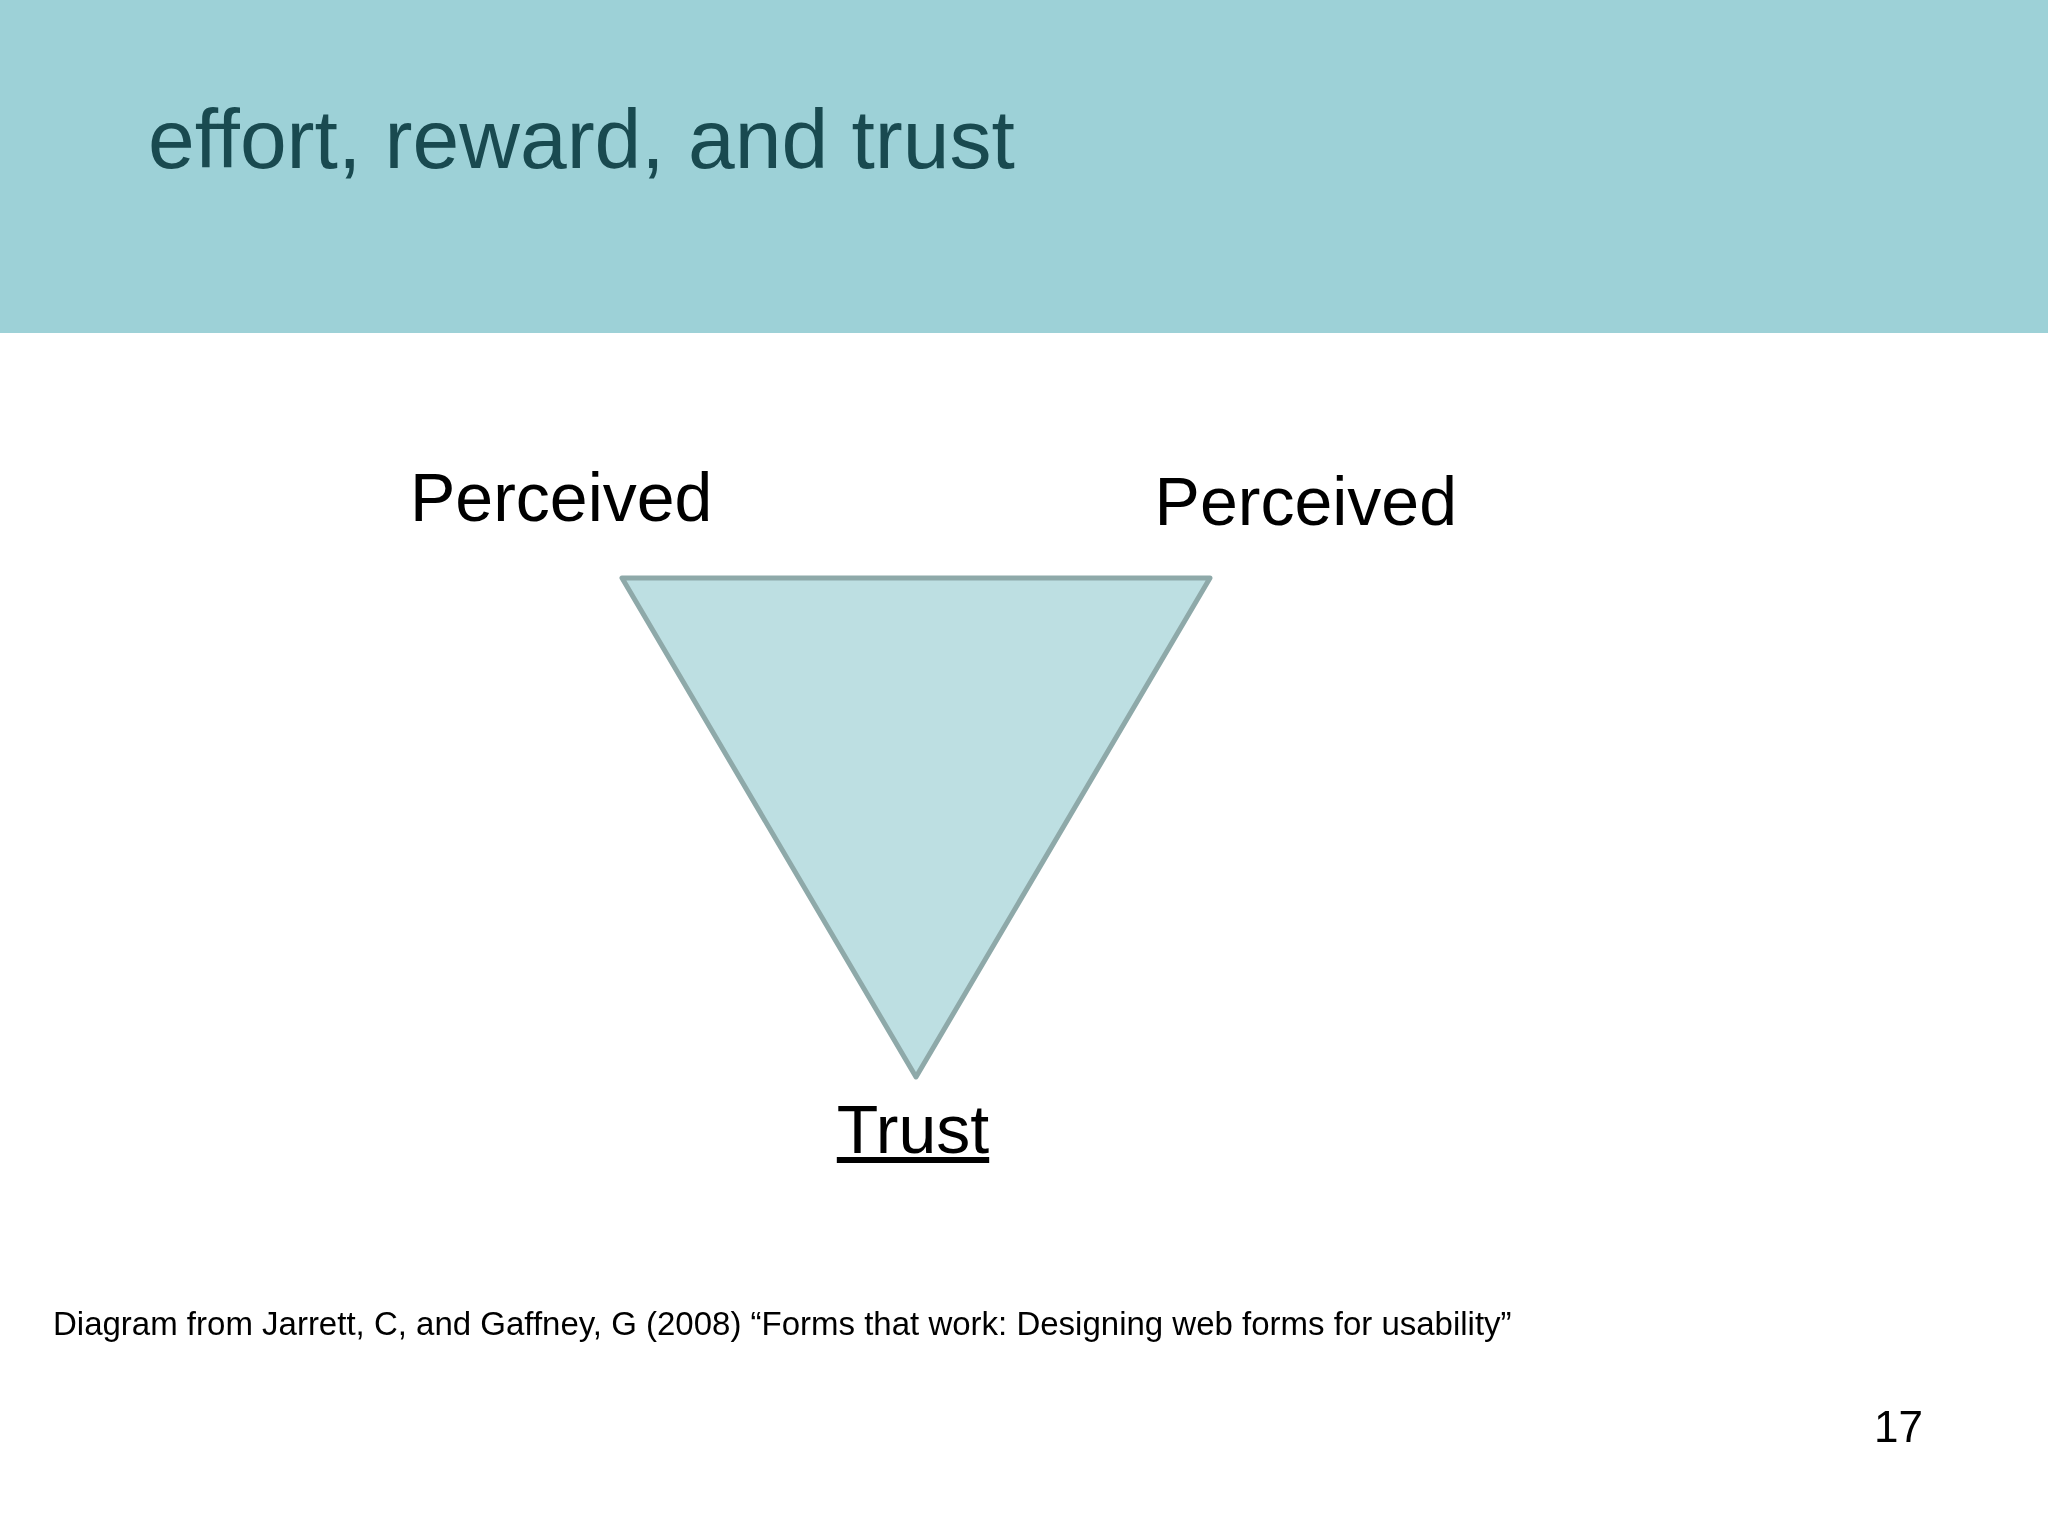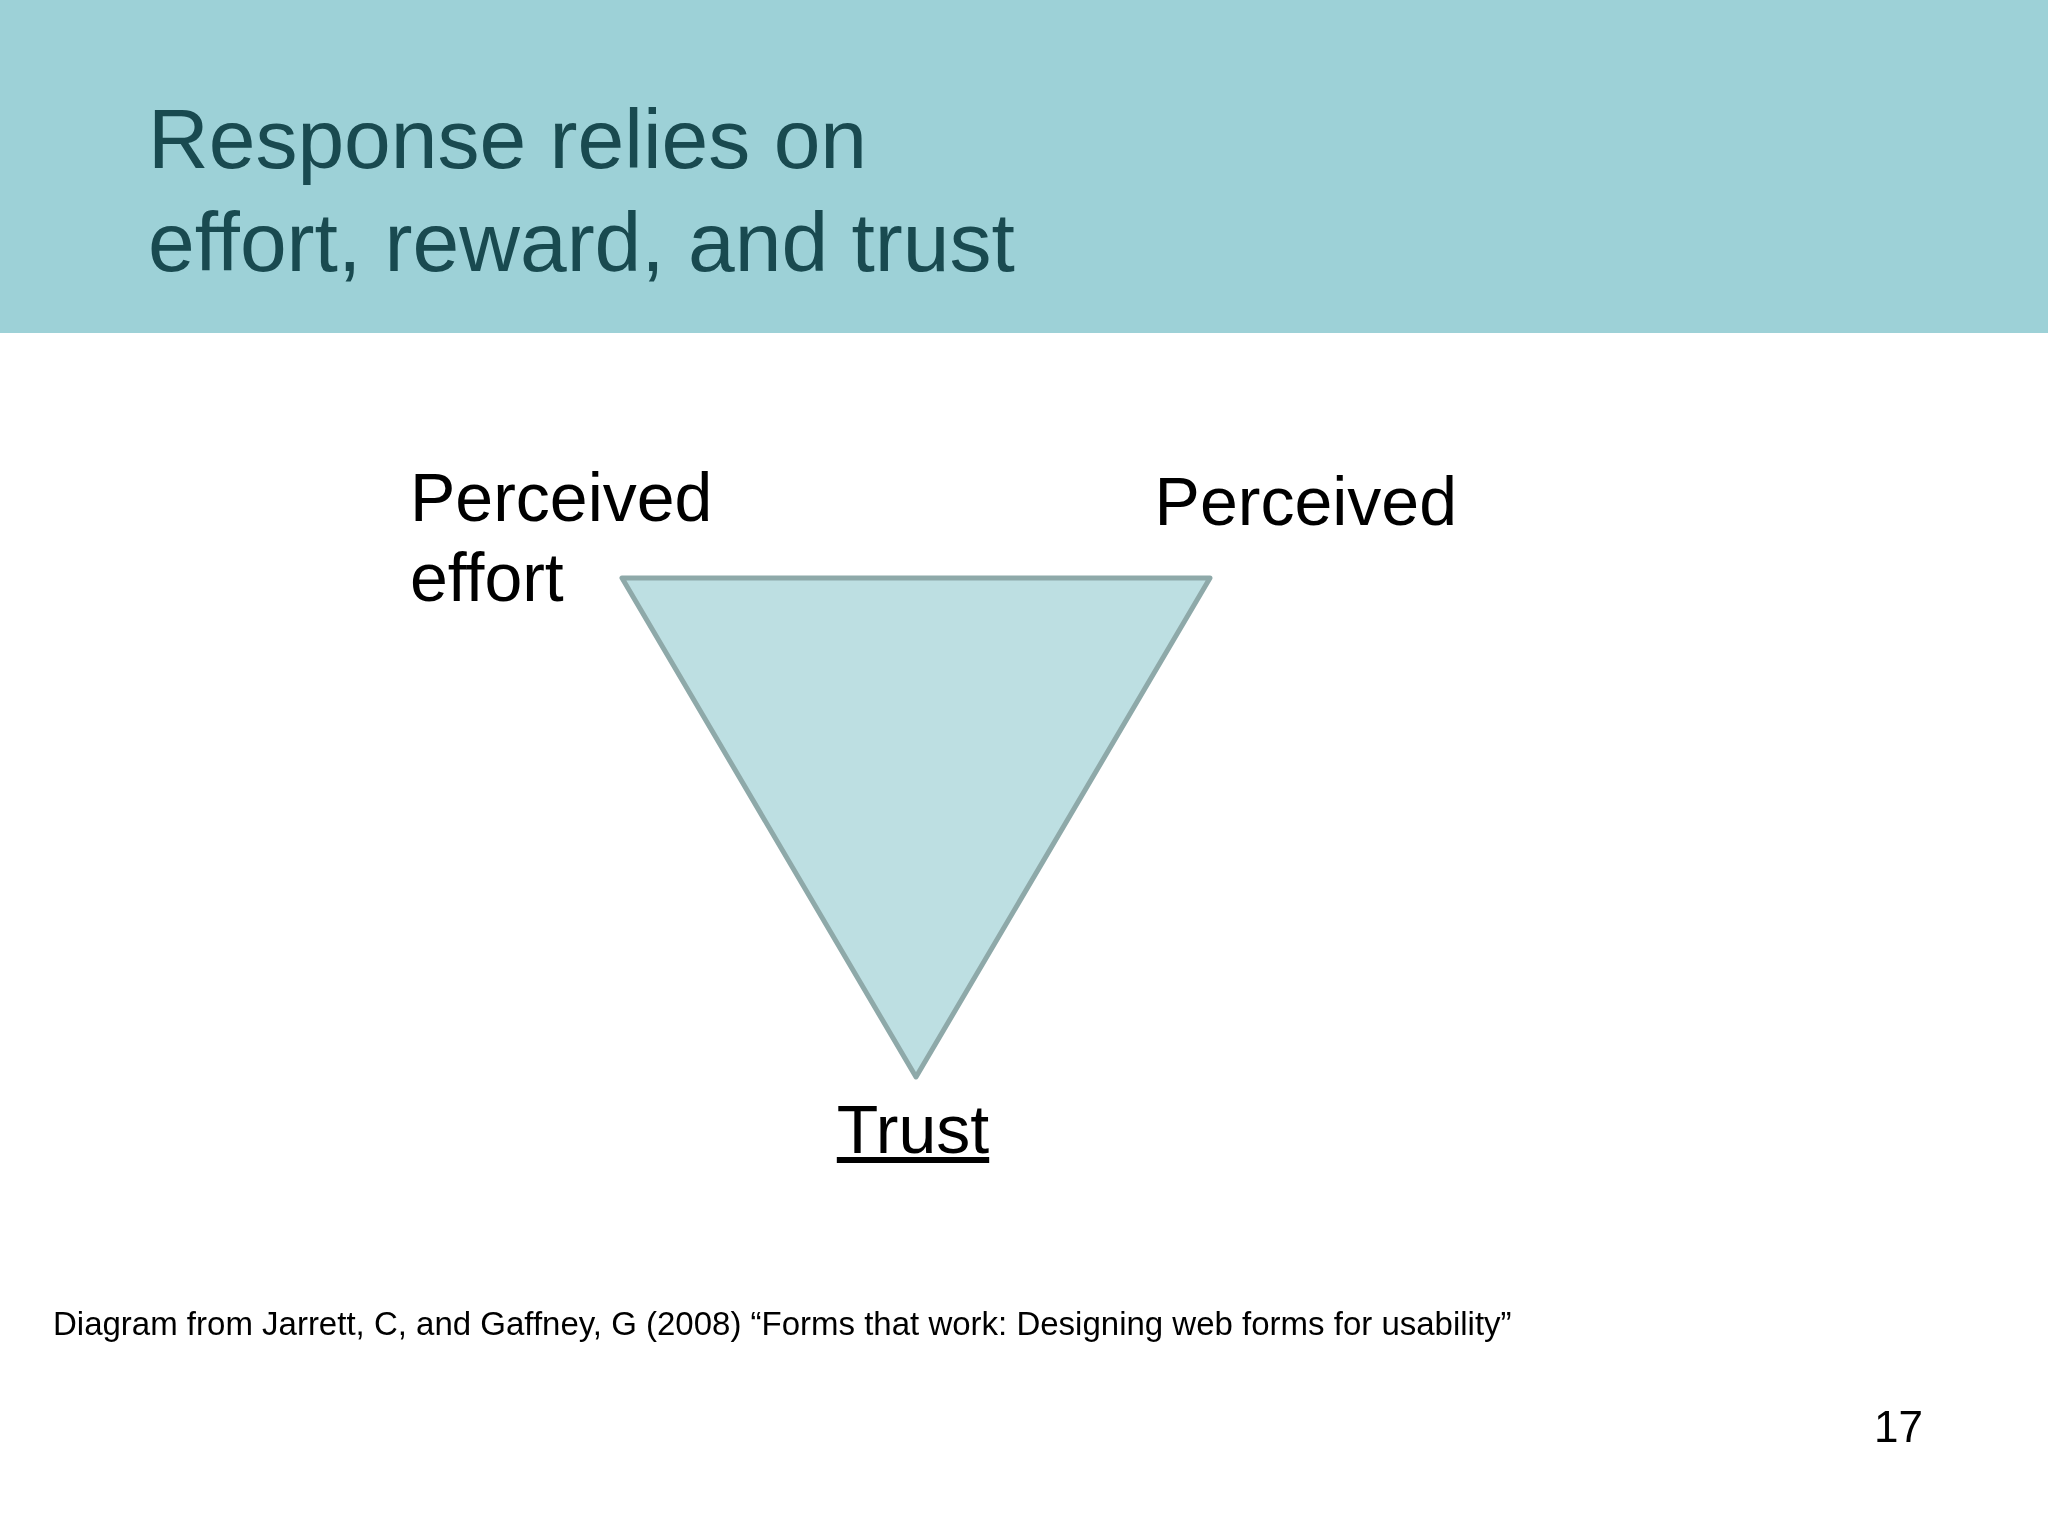--- a/index.html
+++ b/index.html
@@ -62,31 +62,29 @@
   }
 </style>
 </head>
 <body>
 
 <div class="slide">
 
   <div class="header-band"></div>
 
   <div class="title-block">
-    <div>Response relies on</div>
     <div>effort, reward, and trust</div>
   </div>
 
   <svg class="diagram-layer" viewBox="0 0 2048 1536" width="2048" height="1536" aria-hidden="true">
     <polygon class="triangle-shape" points="622,578 1210,578 916,1077"></polygon>
   </svg>
 
   <div class="vertex-label label-effort">
     <div>Perceived</div>
-    <div>effort</div>
   </div>
 
   <div class="vertex-label label-reward">
     <div>Perceived</div>
   </div>
 
   <div class="vertex-label label-trust">
     <div>Trust</div>
   </div>
 

